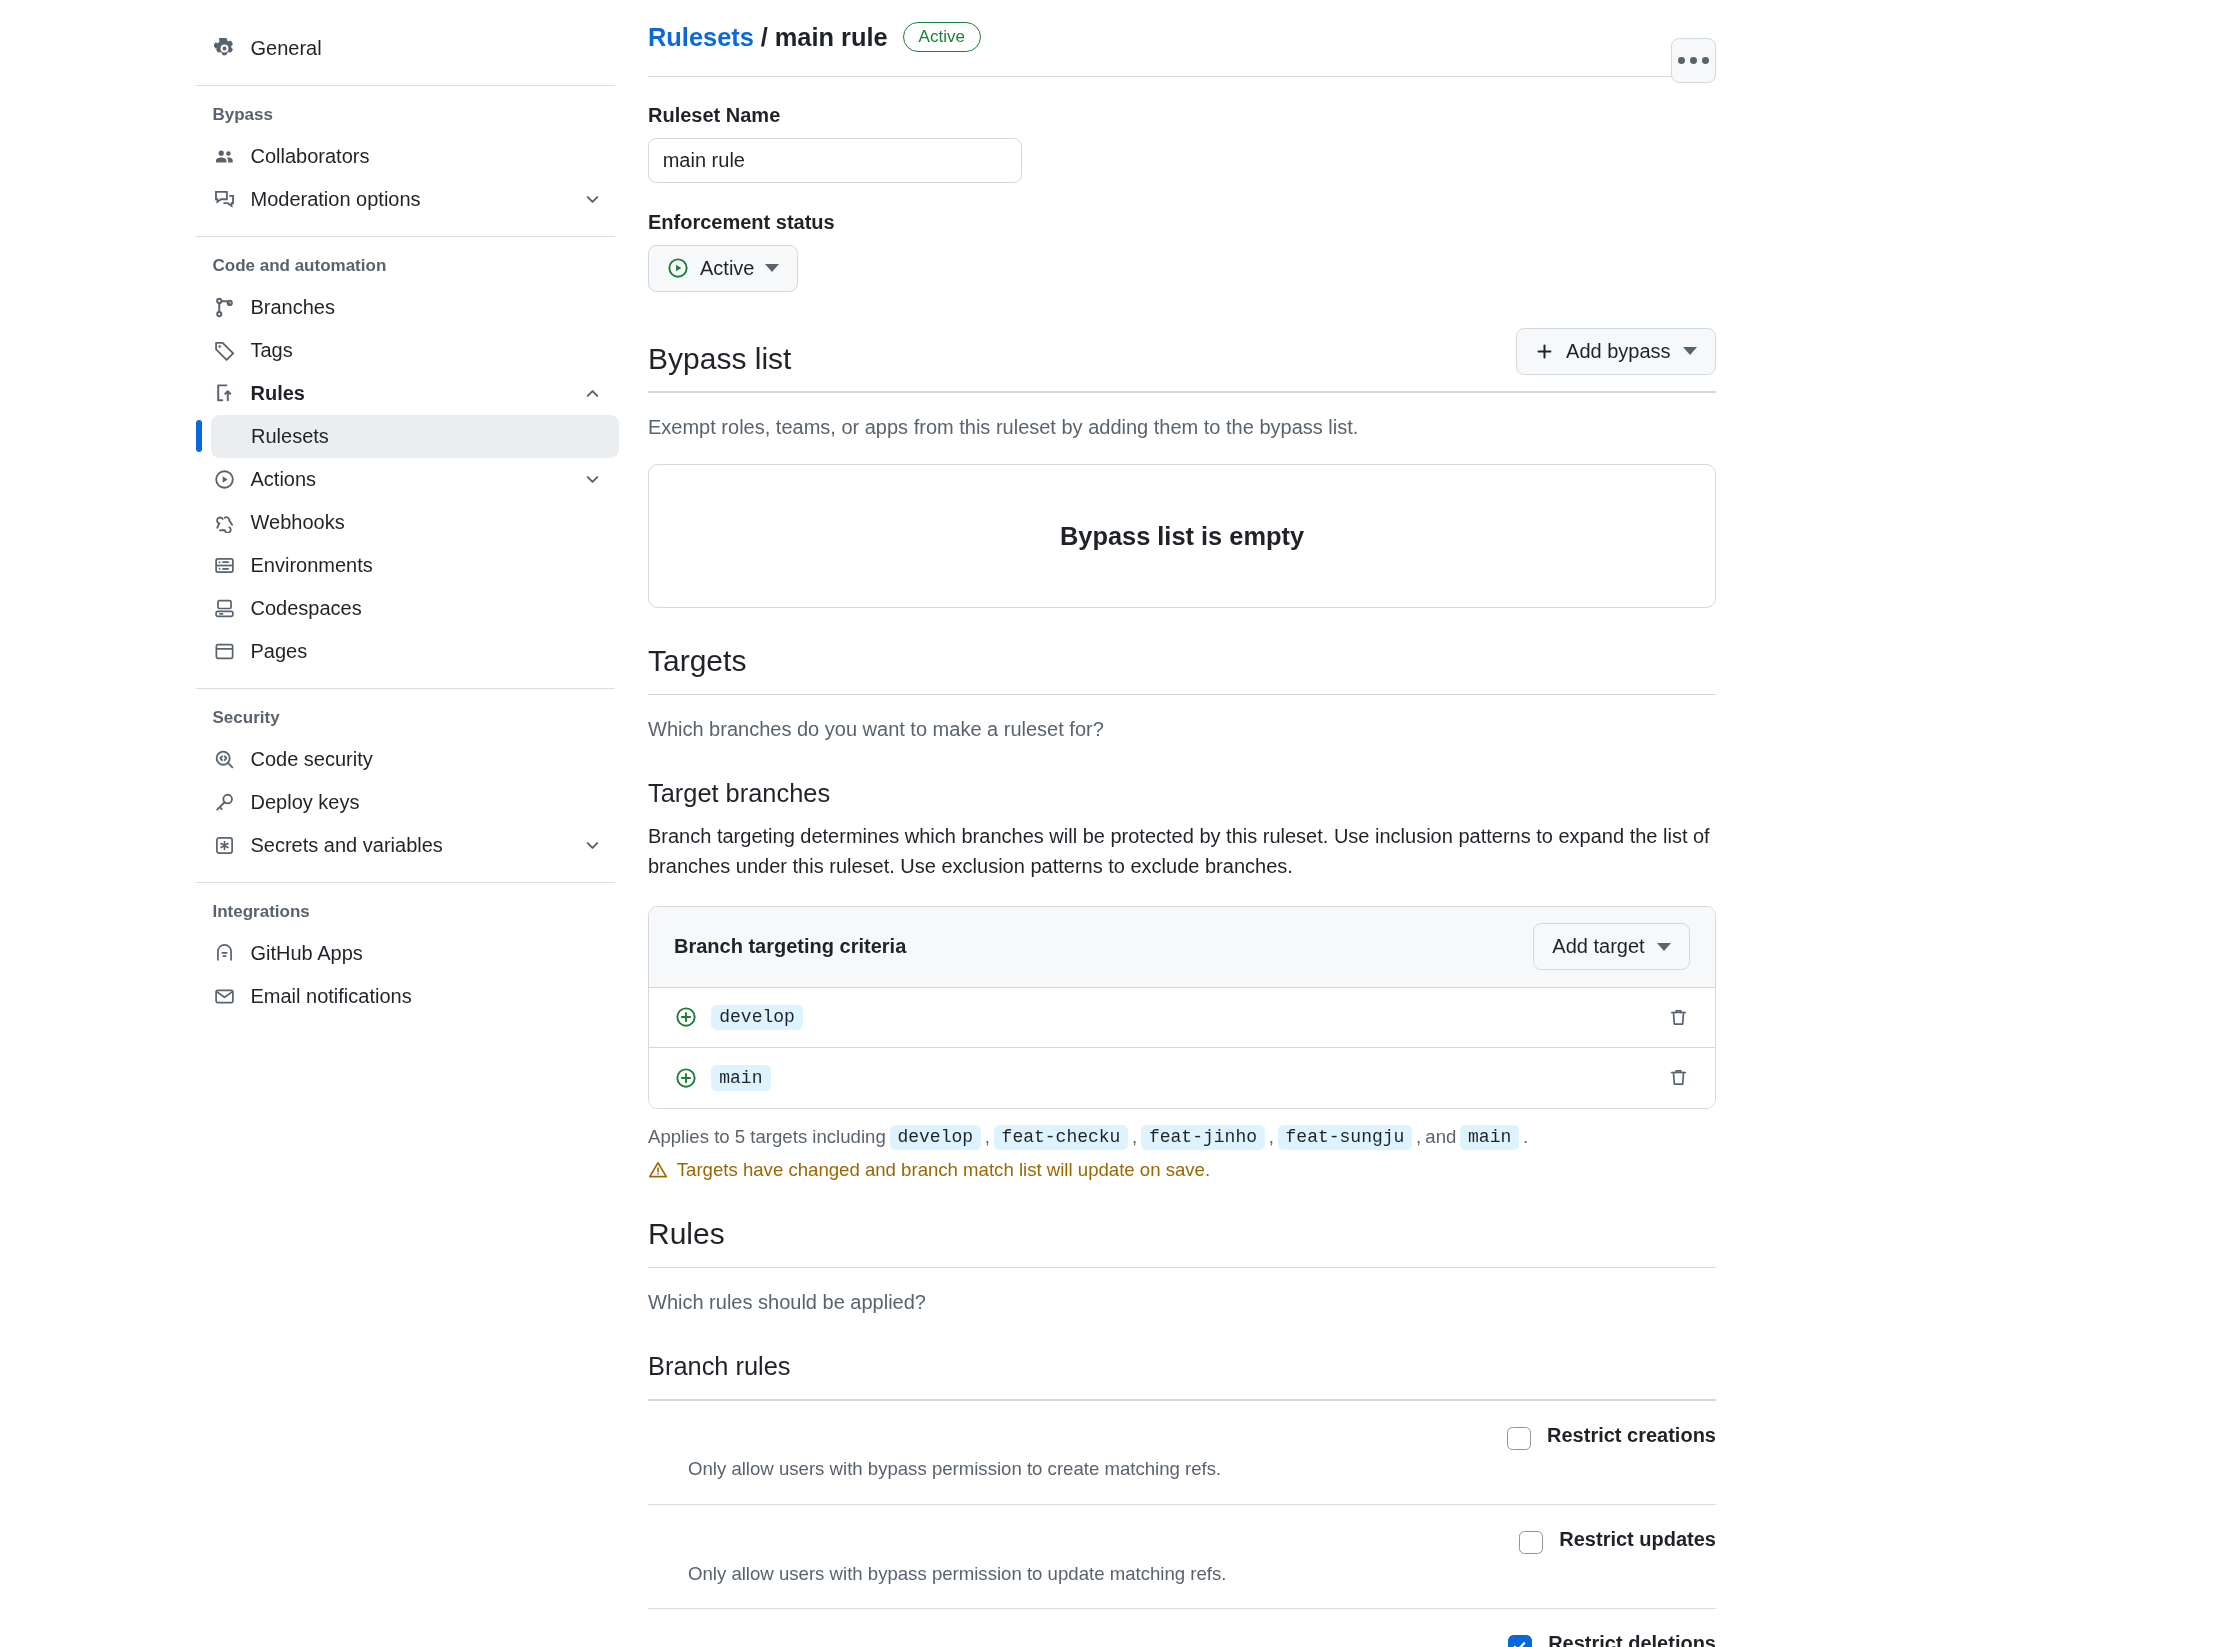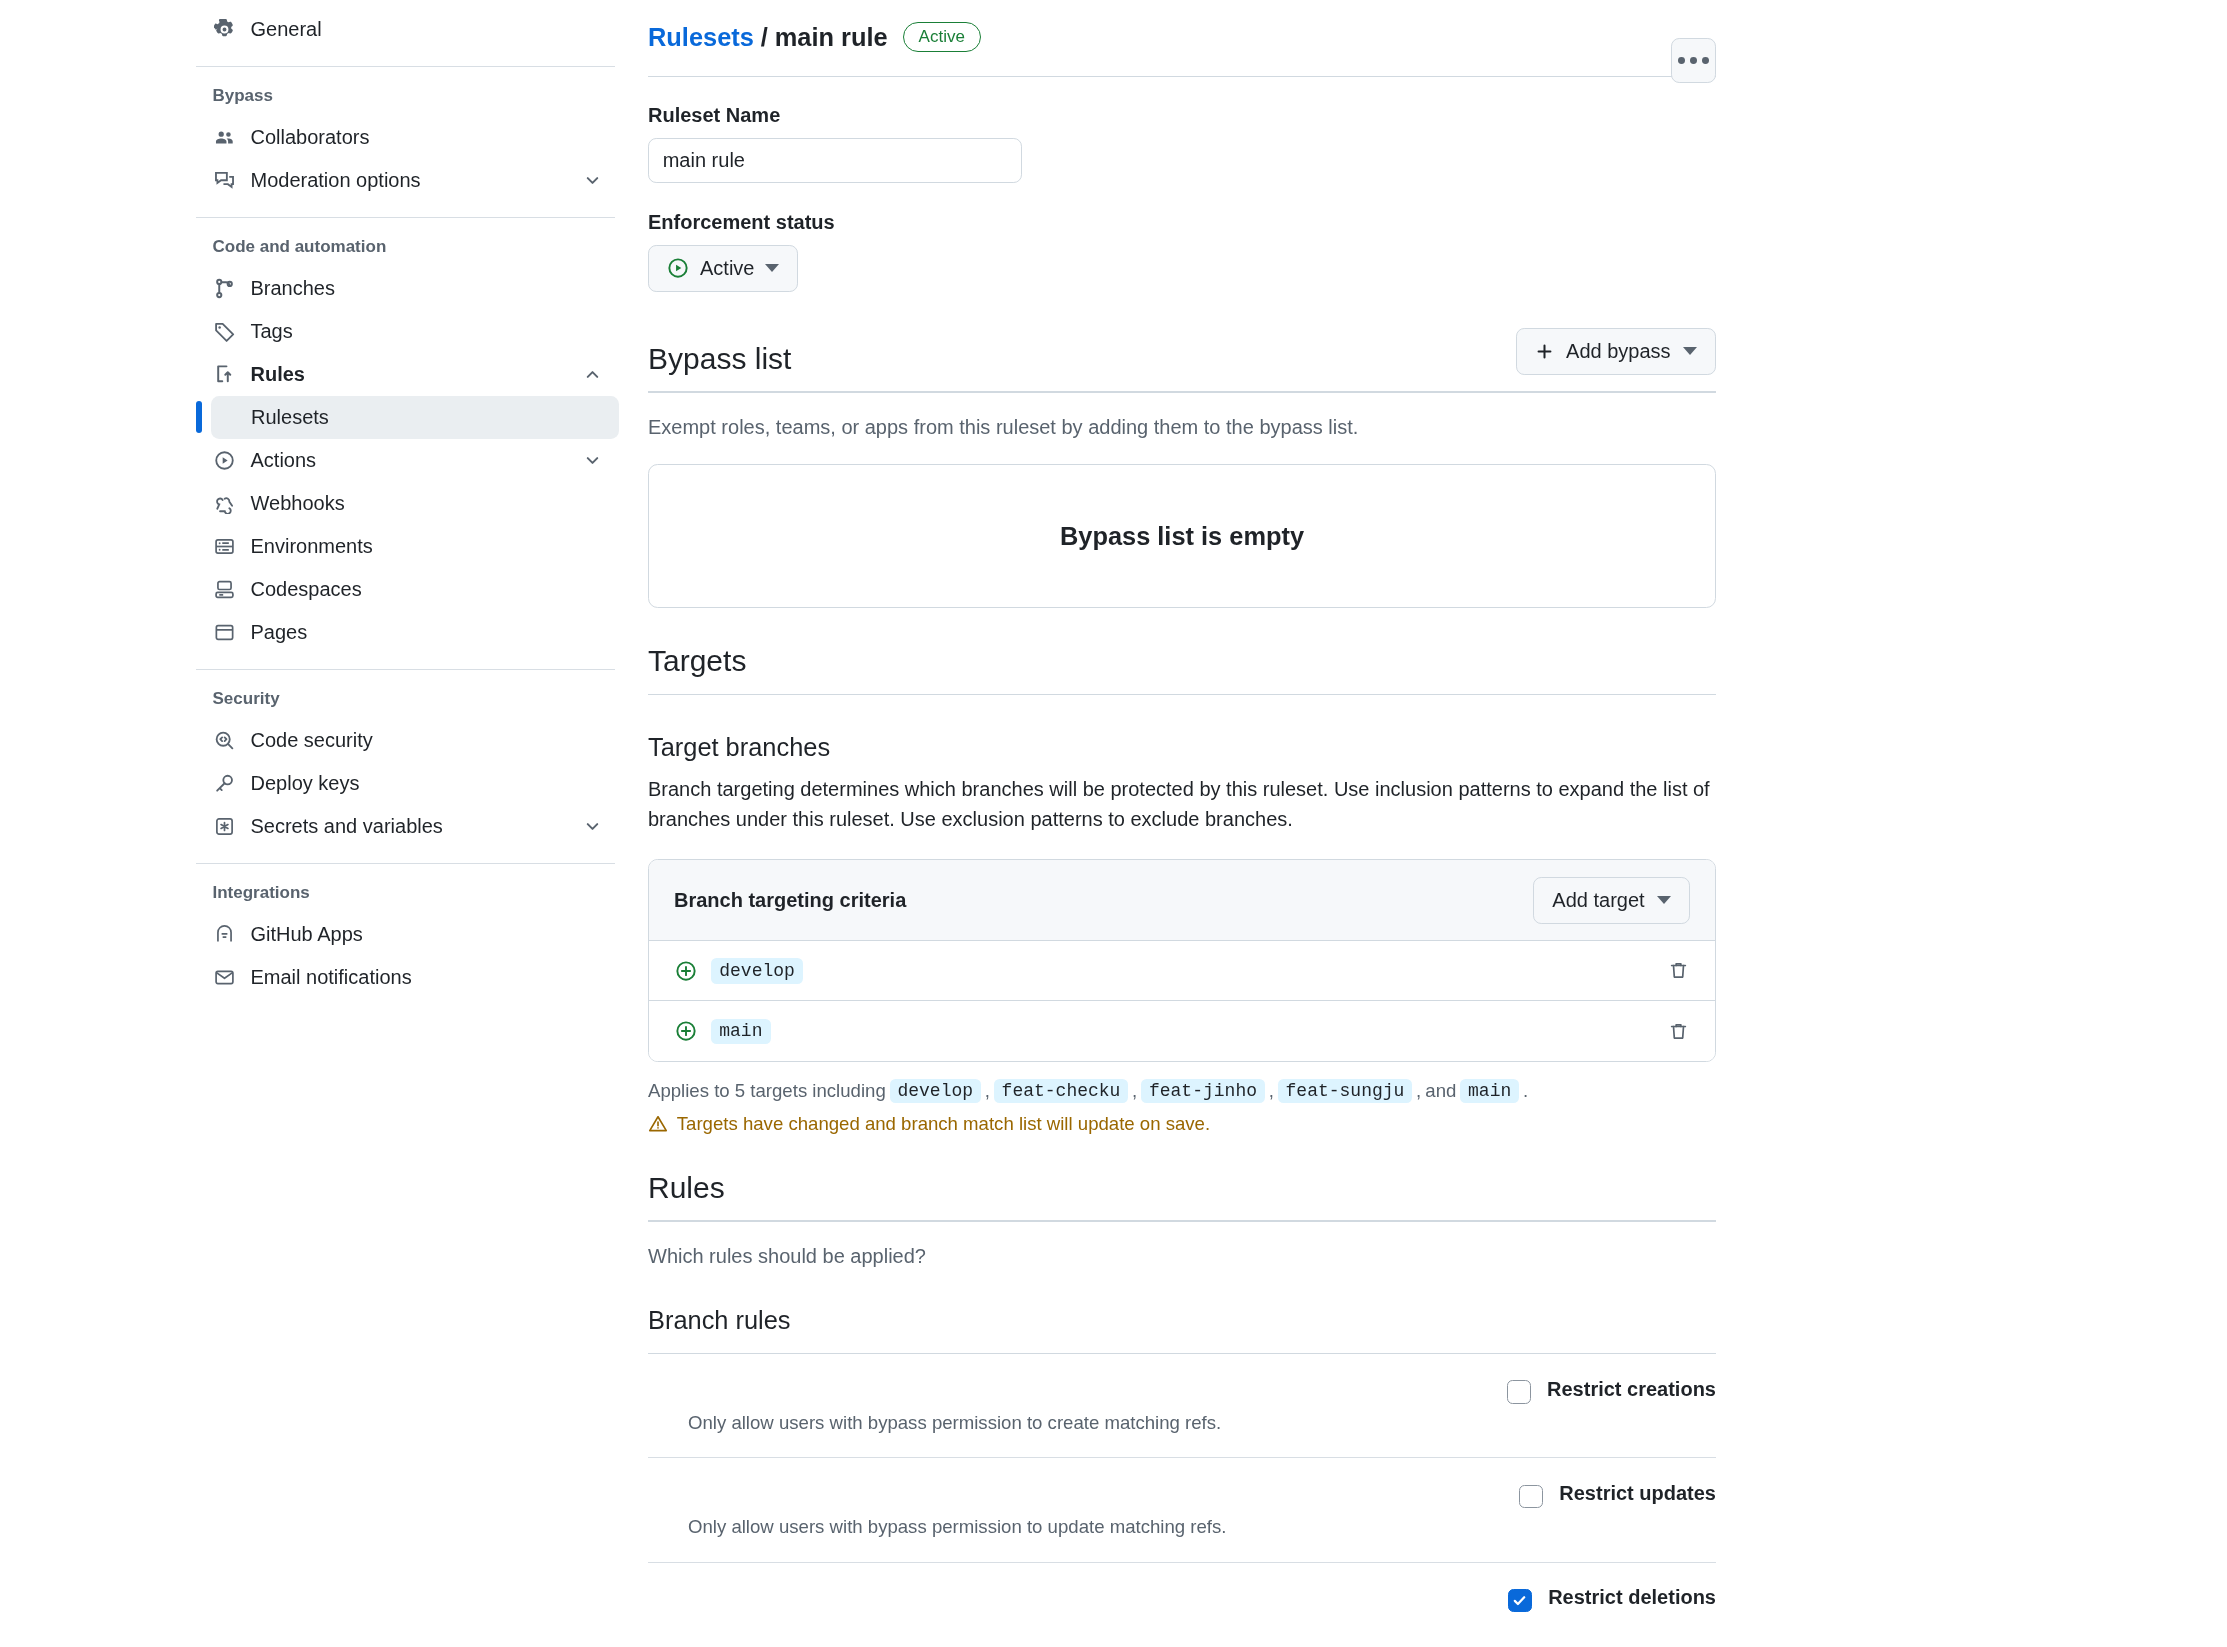--- a/index.html
+++ b/index.html
@@ -8,22 +8,22 @@
     width: 2227px; height: 1648px;
     background: #ffffff;
     font-family: "Liberation Sans", sans-serif;
     color: #1f2328;
     -webkit-font-smoothing: antialiased;
   }
   .page { position: relative; width: 2227px; height: 1648px; overflow: hidden; }
 
   
   .sidebar {
-    position: absolute; left: 196px; top: 0; width: 423px;
-    padding-top: 8px;
+    position: absolute; left: 196px; top: 8px; width: 423px;
+    padding-top: 19px;
   }
   .nav-item {
     display: flex; align-items: center; gap: 15px;
     height: 43px; padding: 0 16.5px 0 16.5px;
     border-radius: 8.2px; cursor: pointer;
     font-size: 20px; color: #1f2328;
     position: relative;
   }
   .nav-item .ico {
     width: 23px; height: 23px; flex: 0 0 23px;
@@ -400,20 +400,21 @@
     <div class="sec-desc">Exempt roles, teams, or apps from this ruleset by adding them to the bypass list.</div>
     <div class="empty-box">
       <span>Bypass list is empty</span>
     </div>
 
     
     <div class="sec-head">
       <span class="sec-title">Targets</span>
     </div>
     <div class="hr"></div>
+    <div class="sec-desc">Which branches do you want to make a ruleset for?</div>
 
     <div class="sub-title">Target branches</div>
     <div class="sub-desc">Branch targeting determines which branches will be protected by this ruleset. Use inclusion patterns to expand the list of branches under this ruleset. Use exclusion patterns to exclude branches.</div>
 
     <div class="crit-card">
       <div class="crit-head">
         <span class="crit-head-title">Branch targeting criteria</span>
         <span class="btn">
           <span>Add target</span>
           <span class="caret-dn"></span>

